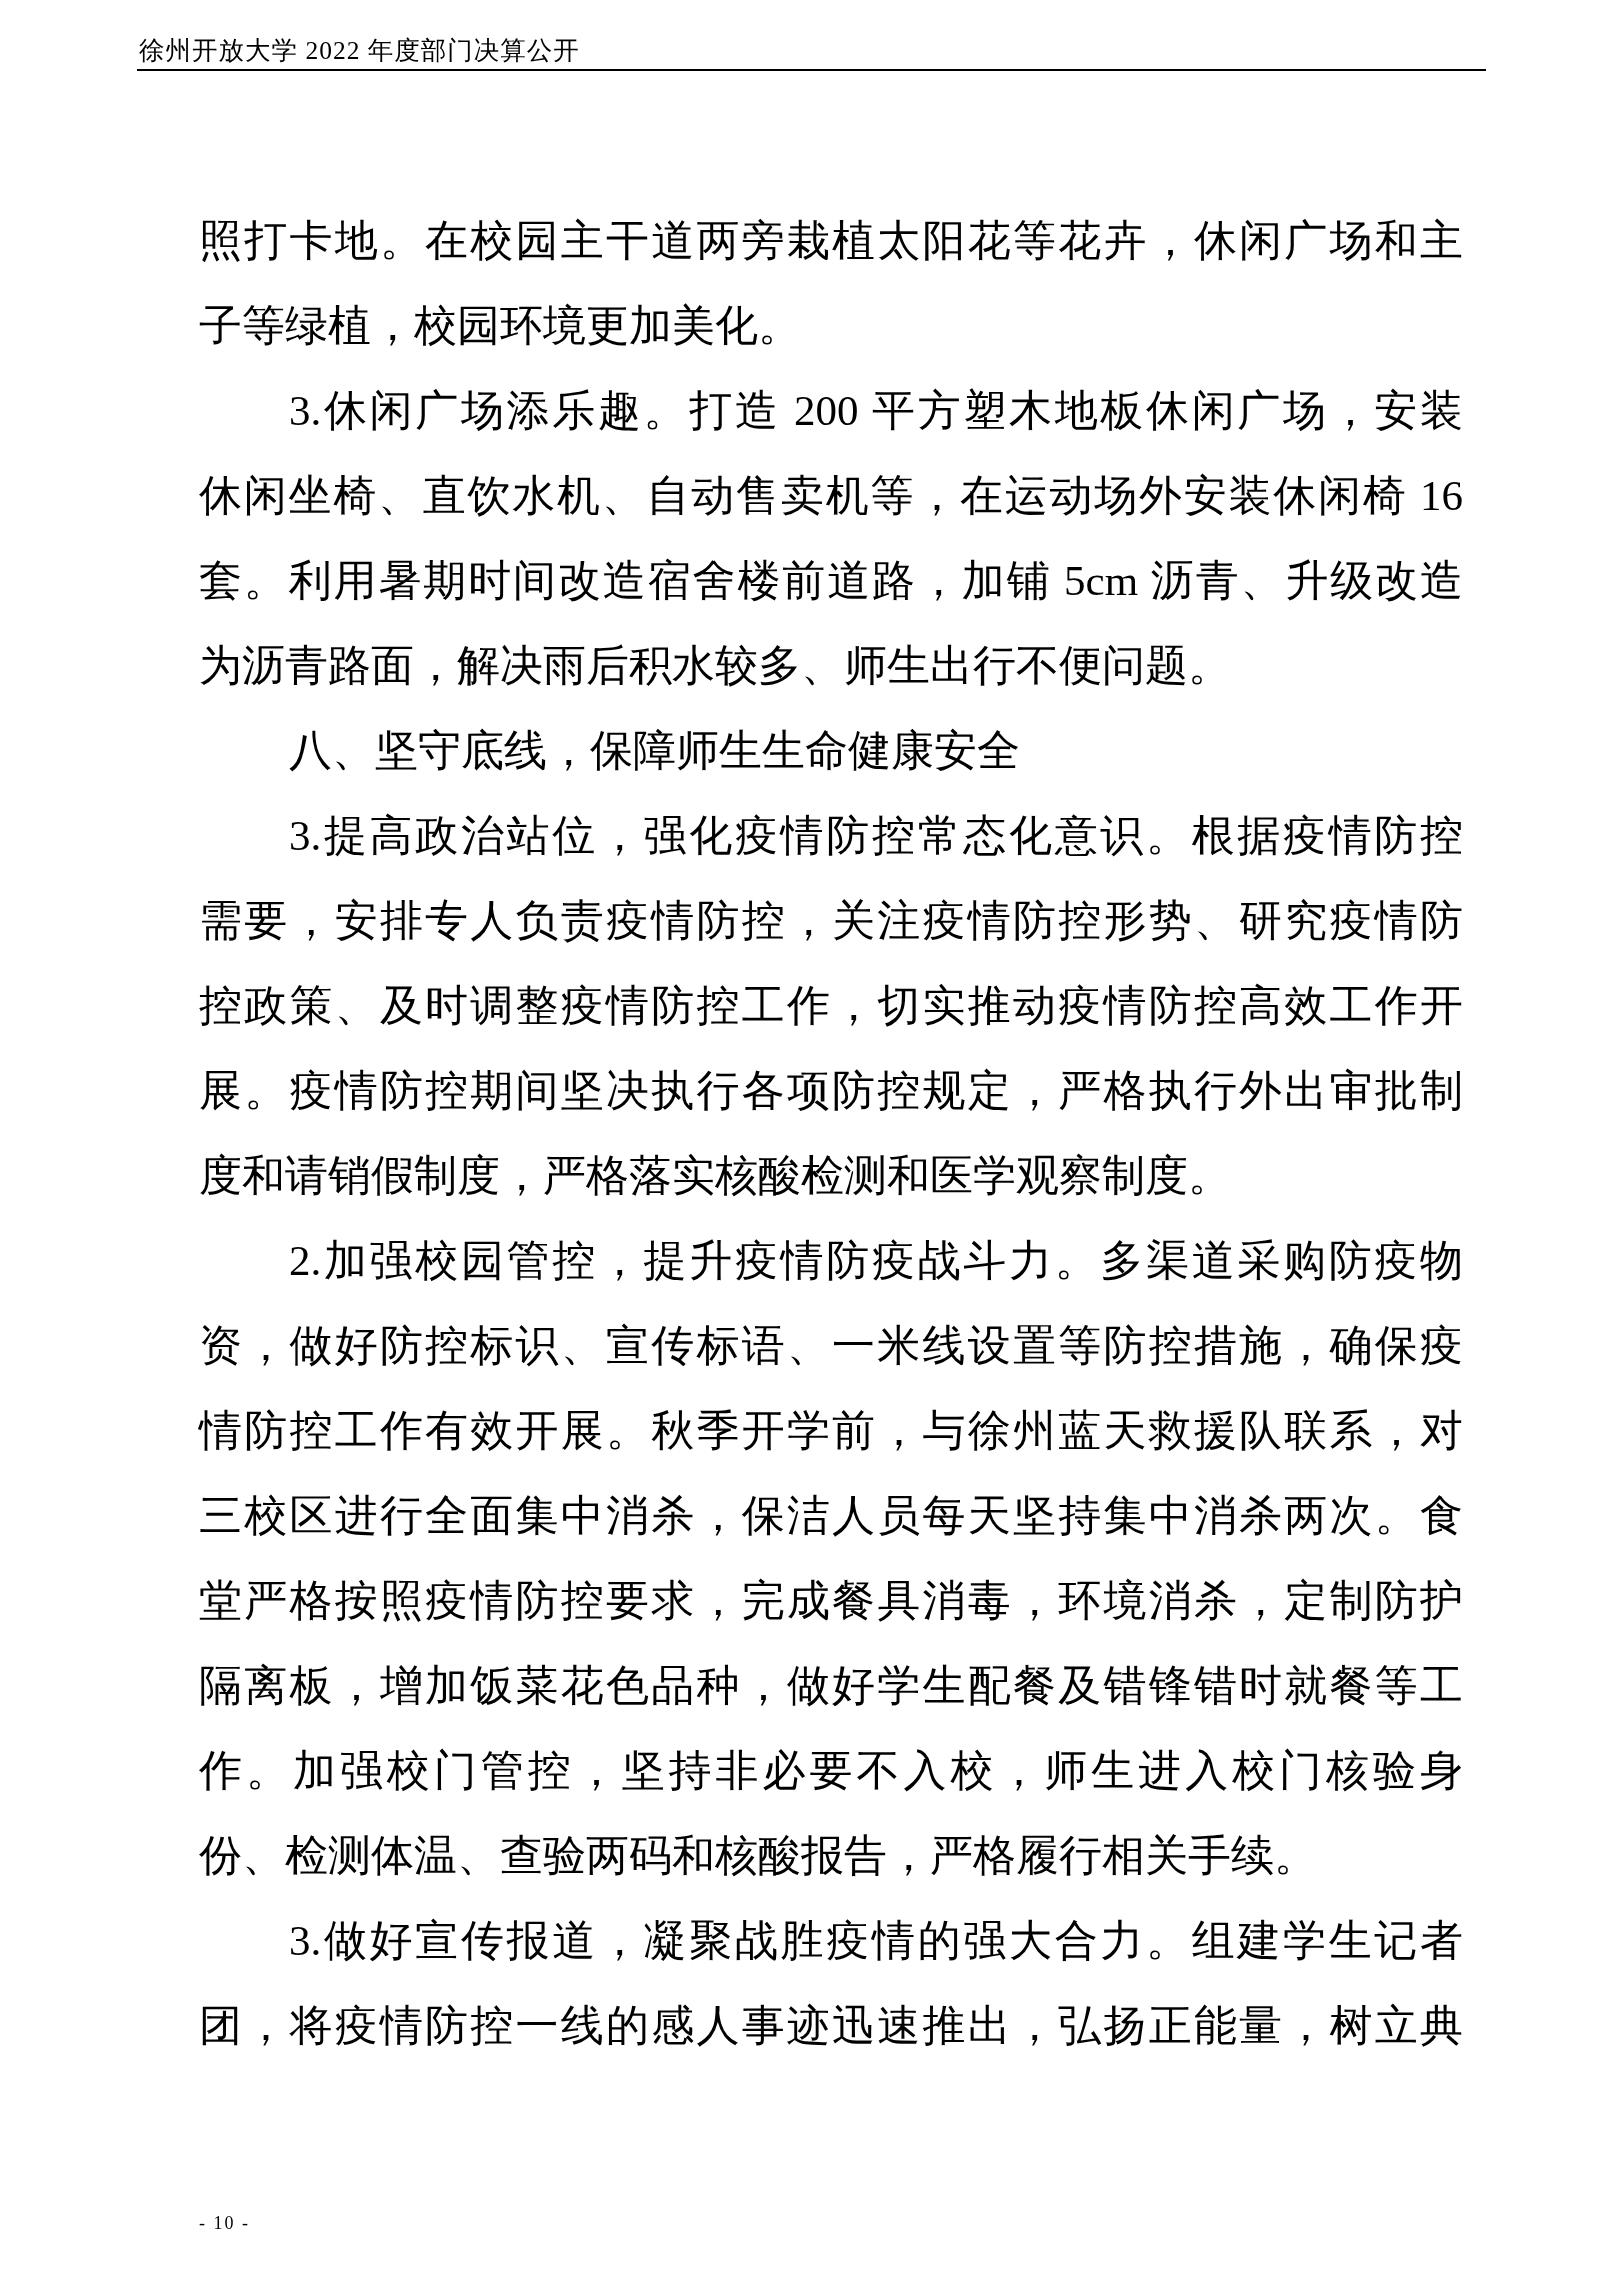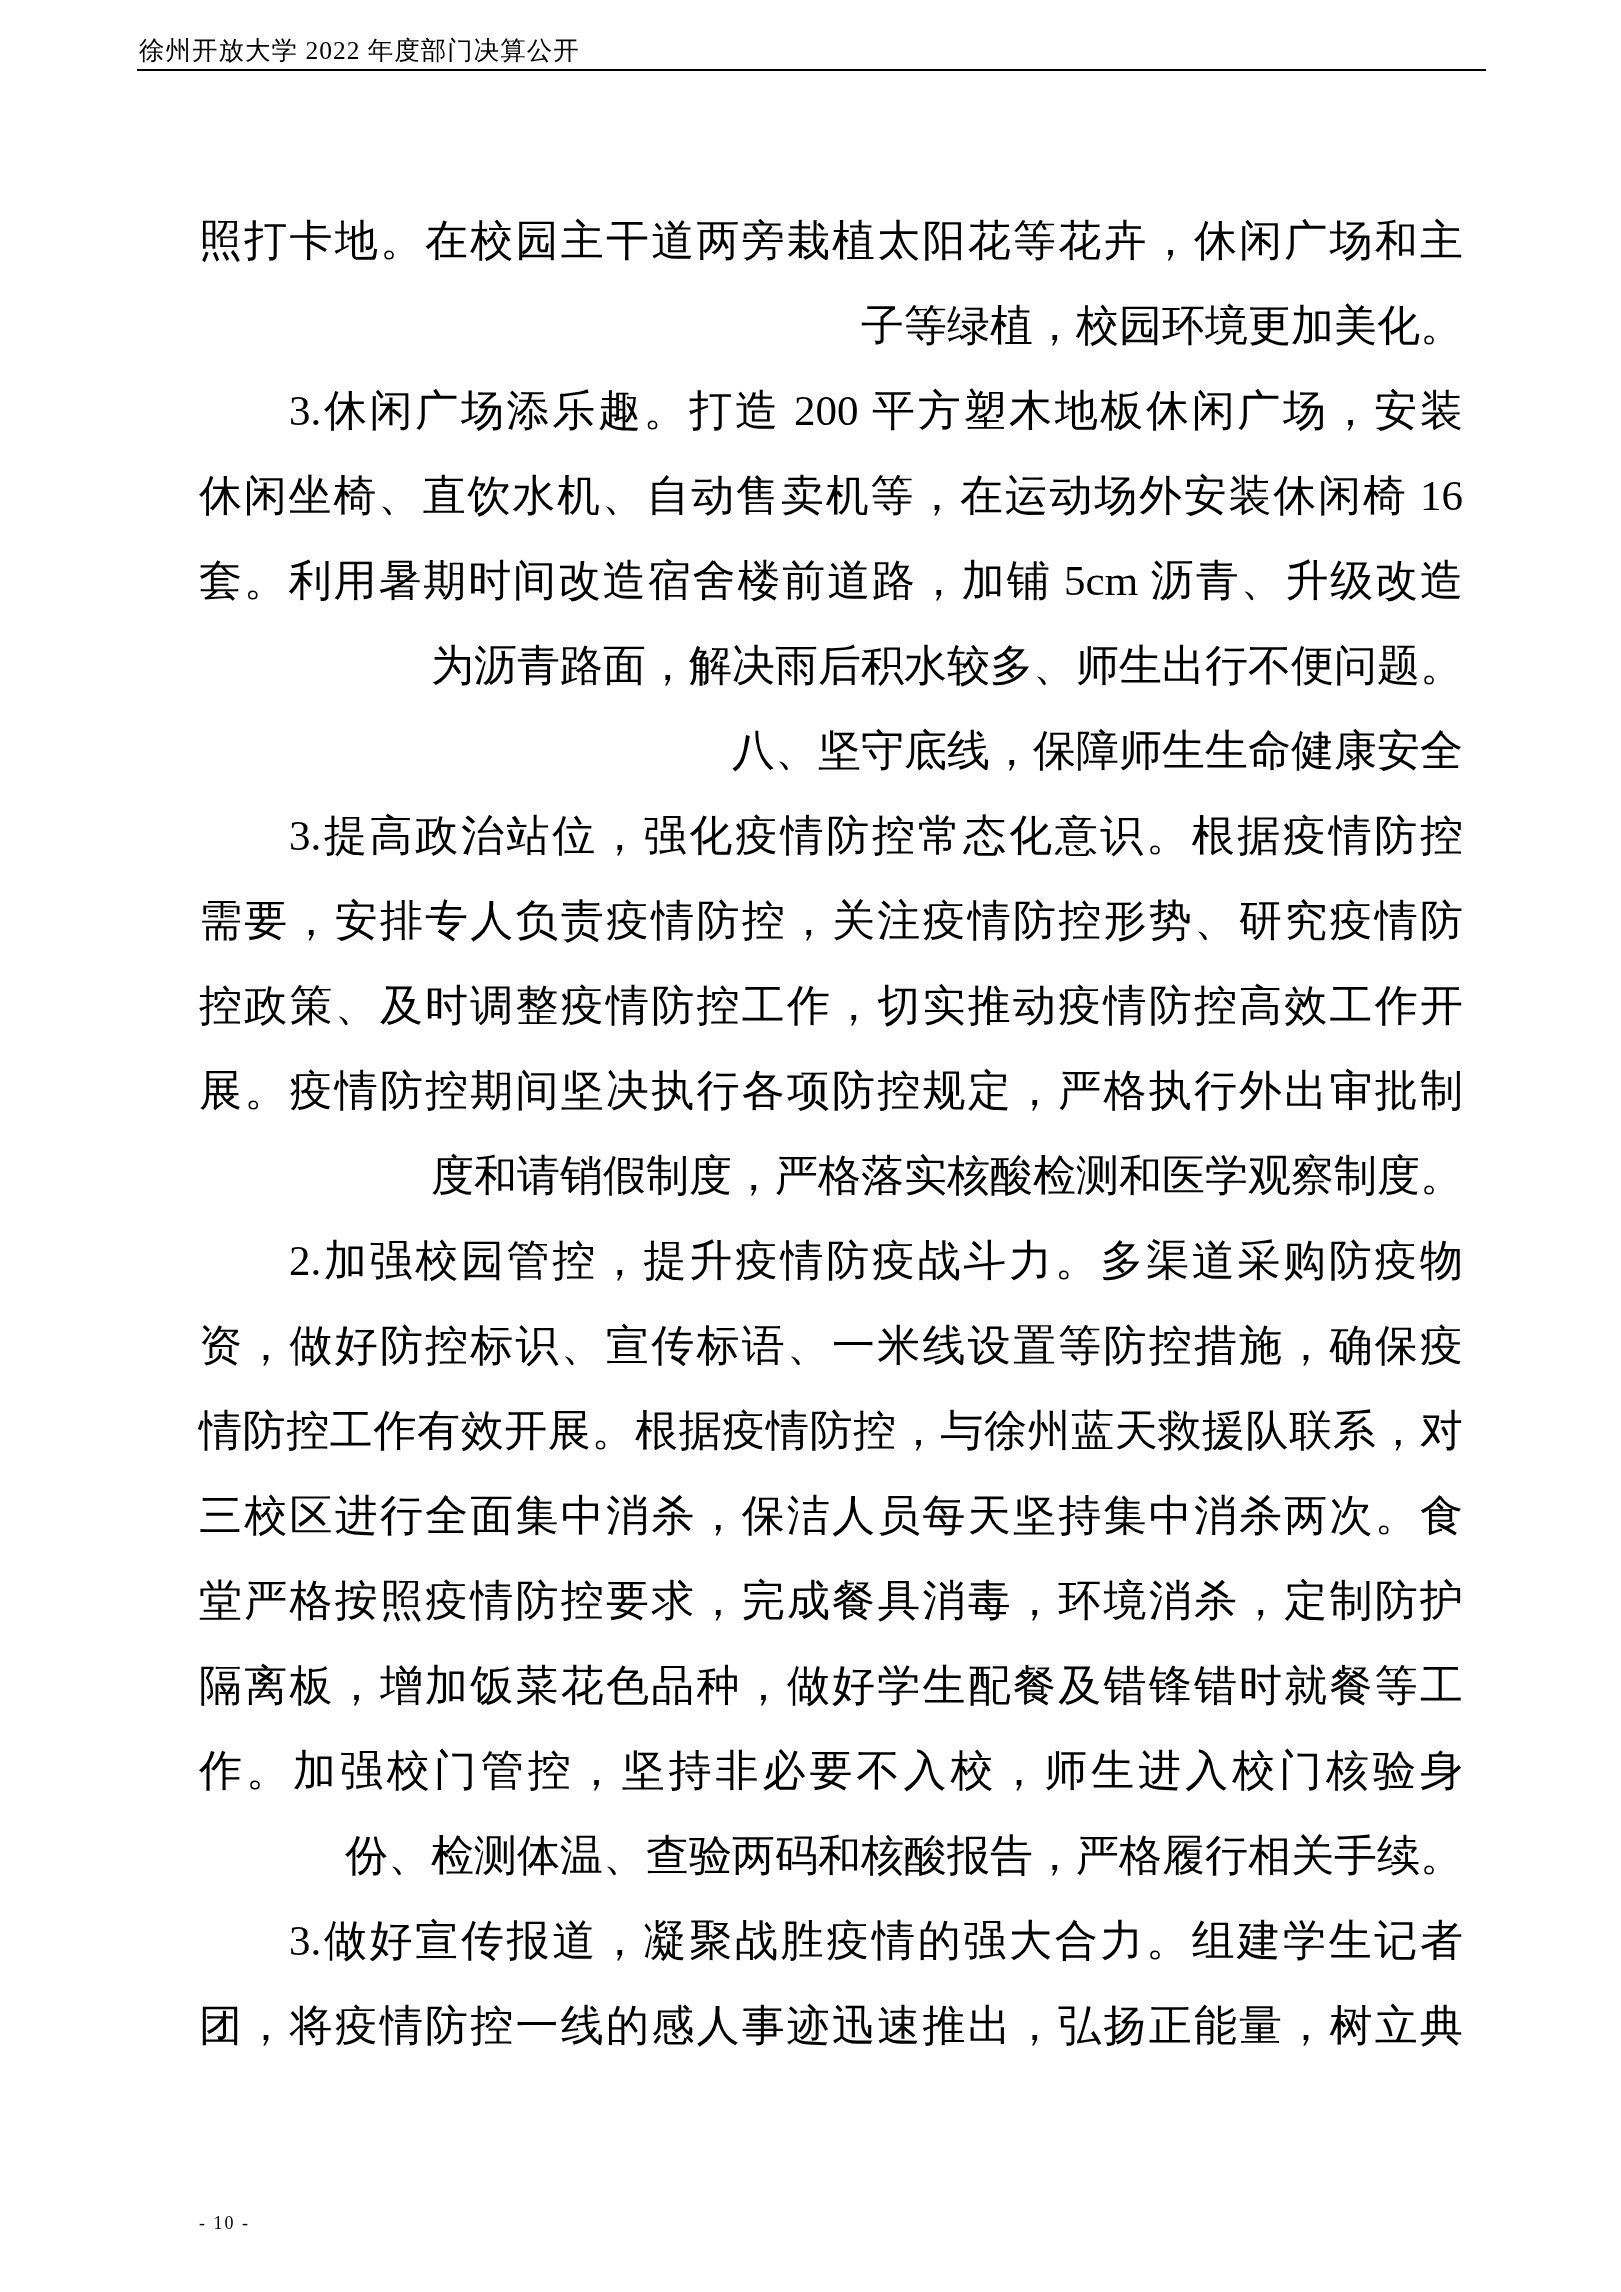--- a/index.html
+++ b/index.html
@@ -41,21 +41,21 @@
     position: absolute;
     left: 199px;
     top: 198px;
     width: 1264px;
   }
   .line {
     height: 85px;
     line-height: 85px;
     font-size: 43px;
     white-space: normal;
-    text-align: right;
+    text-align: left;
   }
   .line.ind {
     padding-left: 90px;
   }
   .line.just {
     text-align: justify;
     text-align-last: justify;
     text-justify: inter-ideograph;
   }
   .footer {
@@ -85,21 +85,21 @@
       <div class="line just">套。利用暑期时间改造宿舍楼前道路，加铺 5cm 沥青、升级改造</div>
       <div class="line">为沥青路面，解决雨后积水较多、师生出行不便问题。</div>
       <div class="line ind">八、坚守底线，保障师生生命健康安全</div>
       <div class="line ind just">3.提高政治站位，强化疫情防控常态化意识。根据疫情防控</div>
       <div class="line just">需要，安排专人负责疫情防控，关注疫情防控形势、研究疫情防</div>
       <div class="line just">控政策、及时调整疫情防控工作，切实推动疫情防控高效工作开</div>
       <div class="line just">展。疫情防控期间坚决执行各项防控规定，严格执行外出审批制</div>
       <div class="line">度和请销假制度，严格落实核酸检测和医学观察制度。</div>
       <div class="line ind just">2.加强校园管控，提升疫情防疫战斗力。多渠道采购防疫物</div>
       <div class="line just">资，做好防控标识、宣传标语、一米线设置等防控措施，确保疫</div>
-      <div class="line just">情防控工作有效开展。根据疫情防控，与徐州蓝天救援队联系，对</div>
+      <div class="line just">情防控工作有效开展。秋季开学前，与徐州蓝天救援队联系，对</div>
       <div class="line just">三校区进行全面集中消杀，保洁人员每天坚持集中消杀两次。食</div>
       <div class="line just">堂严格按照疫情防控要求，完成餐具消毒，环境消杀，定制防护</div>
       <div class="line just">隔离板，增加饭菜花色品种，做好学生配餐及错锋错时就餐等工</div>
       <div class="line just">作。加强校门管控，坚持非必要不入校，师生进入校门核验身</div>
       <div class="line">份、检测体温、查验两码和核酸报告，严格履行相关手续。</div>
       <div class="line ind just">3.做好宣传报道，凝聚战胜疫情的强大合力。组建学生记者</div>
       <div class="line just">团，将疫情防控一线的感人事迹迅速推出，弘扬正能量，树立典</div>
     </div>
 
   <div class="footer">

